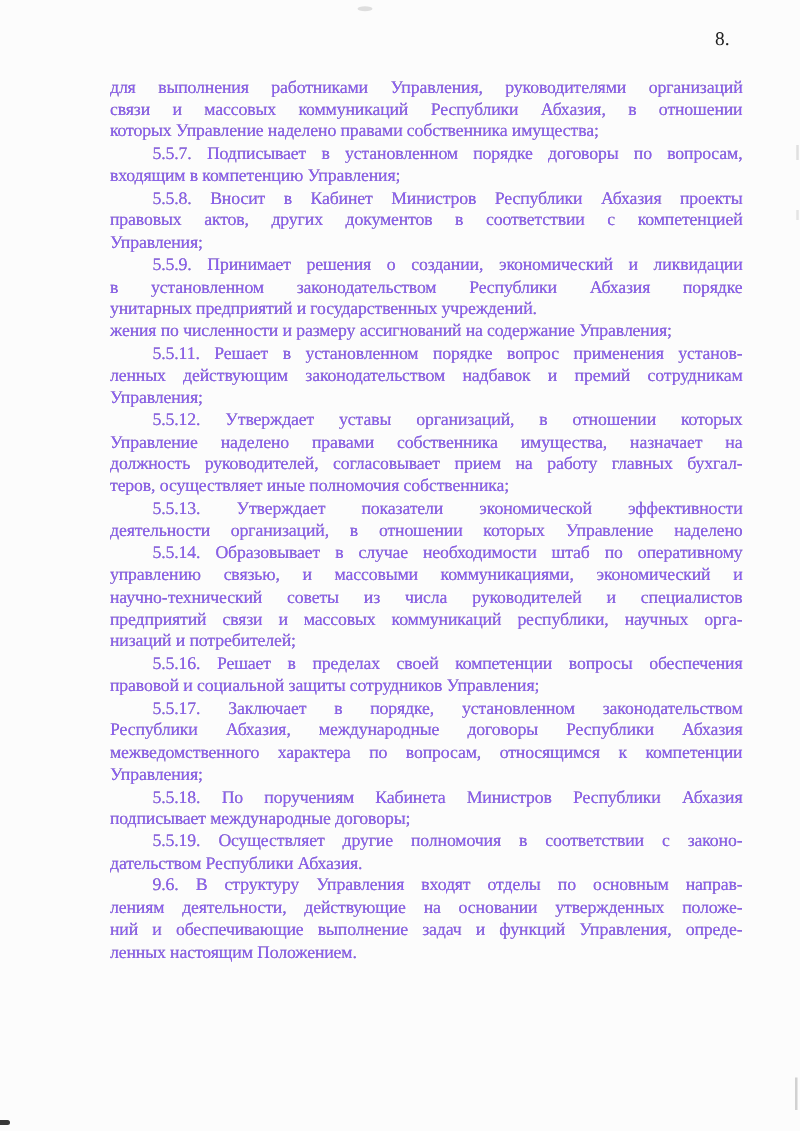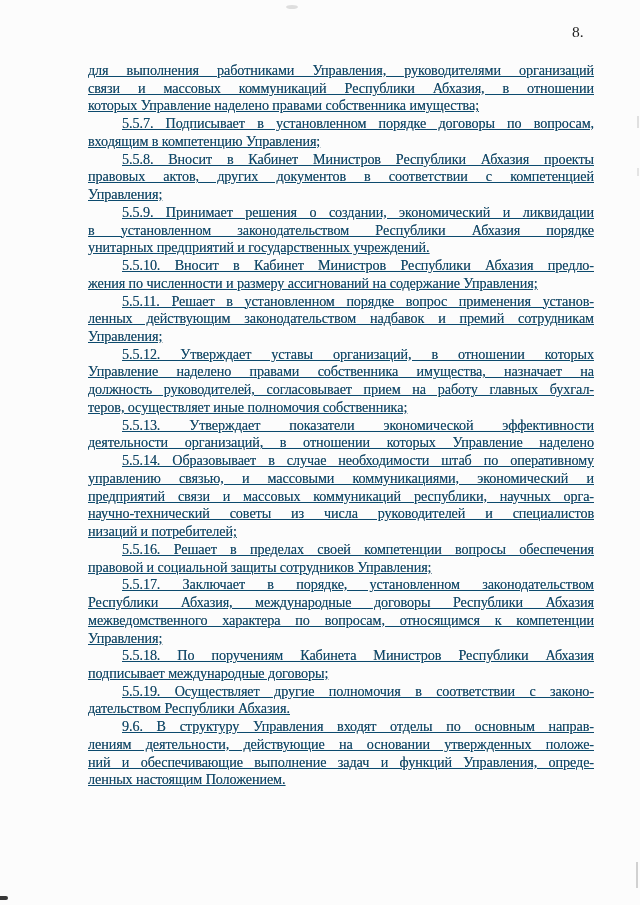--- a/index.html
+++ b/index.html
@@ -80,64 +80,63 @@
     background: rgba(60,60,60,0.12);
   }
 </style>
 </head>
 <body style="background: rgb(252, 252, 252);">
 
 <div class="page">
 
   <div class="page-number">8.</div>
 
-  <div class="text-block" style="color: #0c4a6e; text-decoration: underline;">
+  <div class="text-block" style="color: #8b5cf6;">
       <div class="para">
         <div class="line">для выполнения работниками Управления, руководителями организаций</div>
         <div class="line">связи и массовых коммуникаций Республики Абхазия, в отношении</div>
         <div class="line last">которых Управление наделено правами собственника имущества;</div>
       </div>
       <div class="para">
         <div class="line indent">5.5.7. Подписывает в установленном порядке договоры по вопросам,</div>
         <div class="line last">входящим в компетенцию Управления;</div>
       </div>
       <div class="para">
         <div class="line indent">5.5.8. Вносит в Кабинет Министров Республики Абхазия проекты</div>
         <div class="line">правовых актов, других документов в соответствии с компетенцией</div>
         <div class="line last">Управления;</div>
       </div>
       <div class="para">
         <div class="line indent">5.5.9. Принимает решения о создании, экономический и ликвидации</div>
         <div class="line">в установленном законодательством Республики Абхазия порядке</div>
         <div class="line last">унитарных предприятий и государственных учреждений.</div>
       </div>
       <div class="para">
-        <div class="line indent">5.5.10. Вносит в Кабинет Министров Республики Абхазия предло-</div>
         <div class="line last">жения по численности и размеру ассигнований на содержание Управления;</div>
       </div>
       <div class="para">
         <div class="line indent">5.5.11. Решает в установленном порядке вопрос применения установ-</div>
         <div class="line">ленных действующим законодательством надбавок и премий сотрудникам</div>
         <div class="line last">Управления;</div>
       </div>
       <div class="para">
         <div class="line indent">5.5.12. Утверждает уставы организаций, в отношении которых</div>
         <div class="line">Управление наделено правами собственника имущества, назначает на</div>
         <div class="line">должность руководителей, согласовывает прием на работу главных бухгал-</div>
         <div class="line last">теров, осуществляет иные полномочия собственника;</div>
       </div>
       <div class="para">
         <div class="line indent">5.5.13. Утверждает показатели экономической эффективности</div>
         <div class="line">деятельности организаций, в отношении которых Управление наделено</div>
       </div>
       <div class="para">
         <div class="line indent">5.5.14. Образовывает в случае необходимости штаб по оперативному</div>
         <div class="line">управлению связью, и массовыми коммуникациями, экономический и</div>
+        <div class="line">научно-технический советы из числа руководителей и специалистов</div>
         <div class="line">предприятий связи и массовых коммуникаций республики, научных орга-</div>
-        <div class="line">научно-технический советы из числа руководителей и специалистов</div>
         <div class="line last">низаций и потребителей;</div>
       </div>
       <div class="para">
         <div class="line indent">5.5.16. Решает в пределах своей компетенции вопросы обеспечения</div>
         <div class="line last">правовой и социальной защиты сотрудников Управления;</div>
       </div>
       <div class="para">
         <div class="line indent">5.5.17. Заключает в порядке, установленном законодательством</div>
         <div class="line">Республики Абхазия, международные договоры Республики Абхазия</div>
         <div class="line">межведомственного характера по вопросам, относящимся к компетенции</div>

